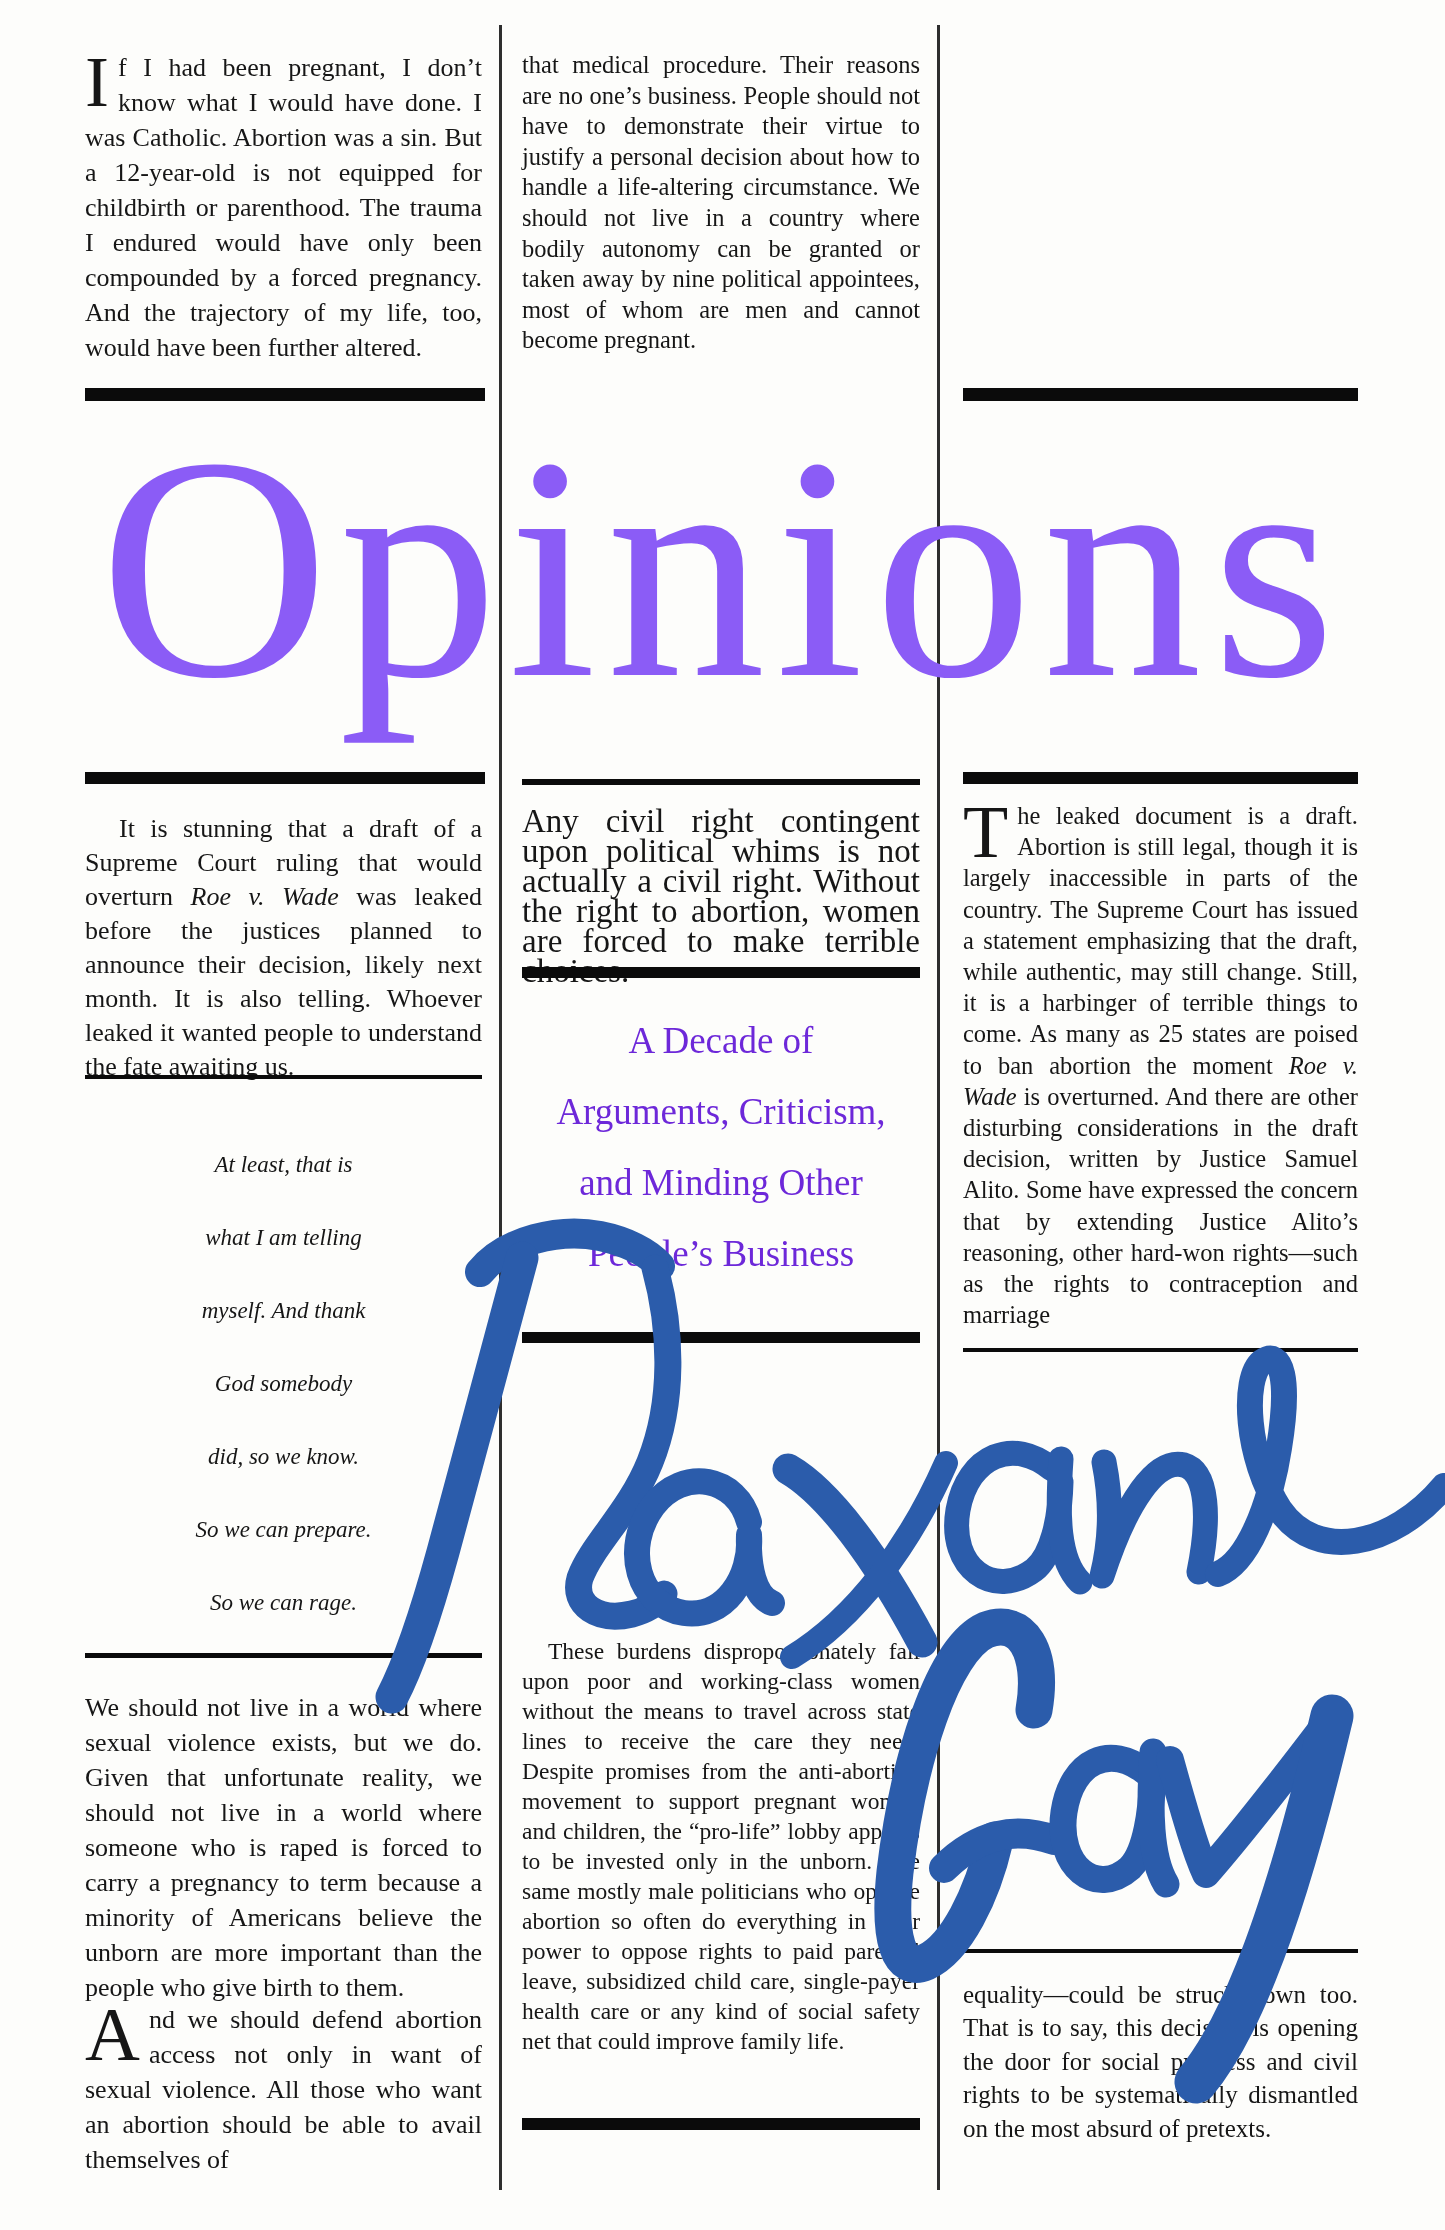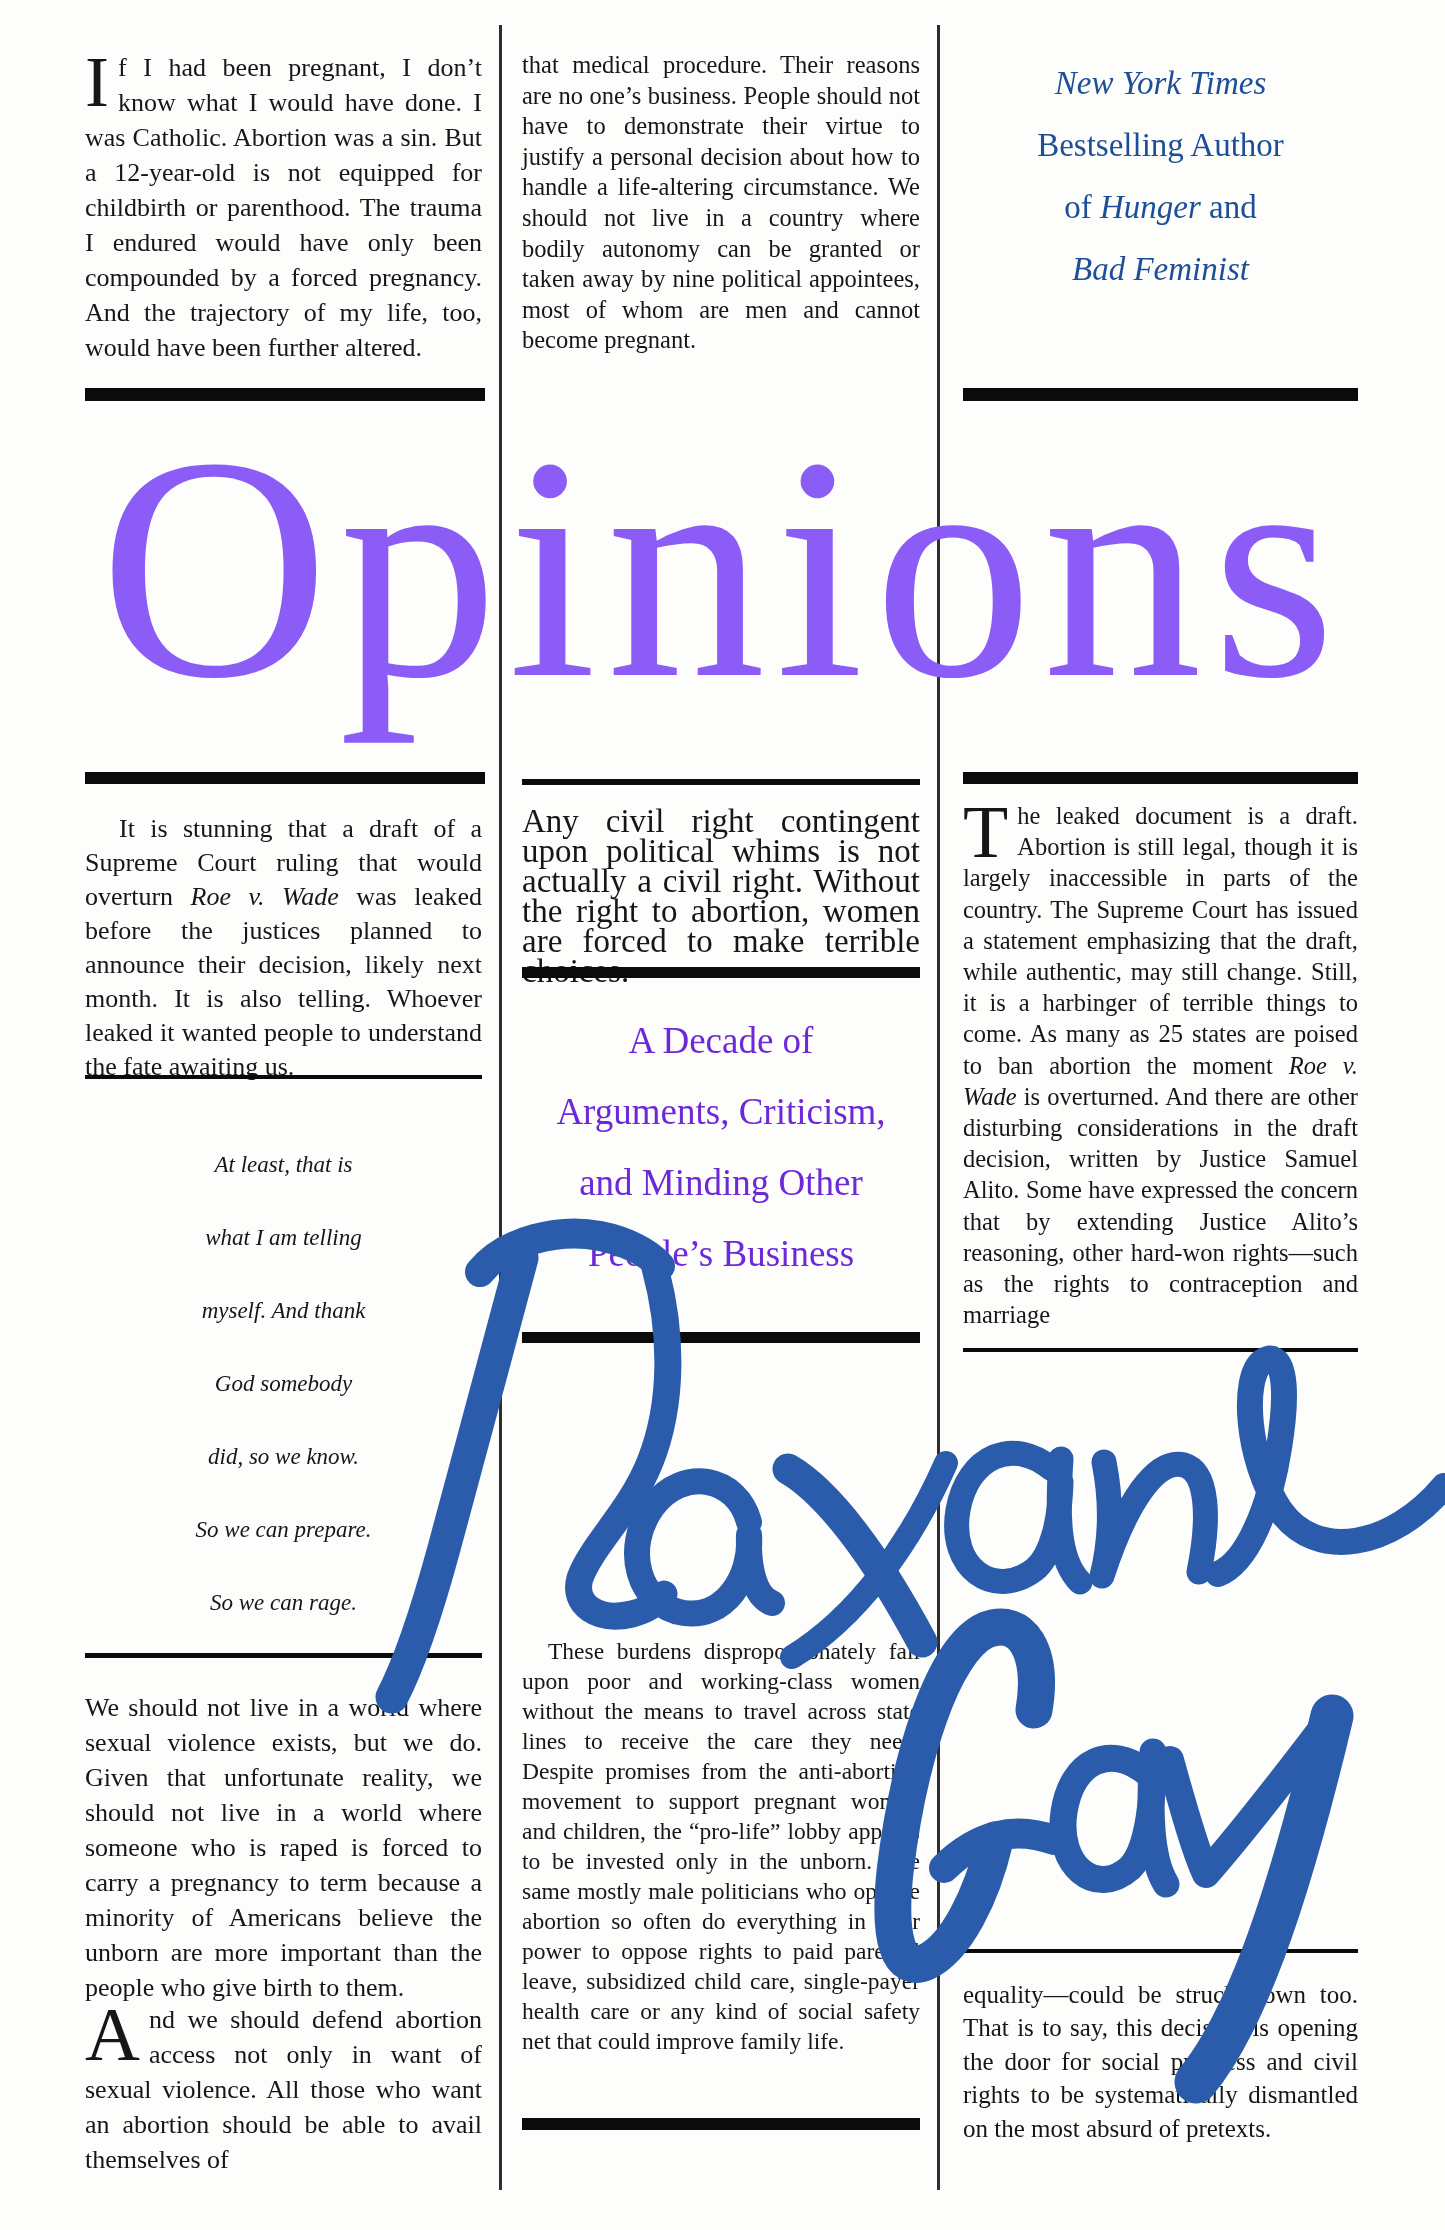--- a/index.html
+++ b/index.html
@@ -88,21 +88,20 @@
   <div class="rule" style="left:522px;top:967px;width:398px;height:11px;"></div>
 
   <div class="subtitle" style="left: 522px; top: 1005px; width: 398px; color: #6d28d9;">A Decade of<br>Arguments, Criticism,<br>and Minding Other<br>People’s Business</div>
 
   <div class="rule" style="left:522px;top:1332px;width:398px;height:11px;"></div>
 
   <p class="jtext abs" style="left:522px;top:1636px;width:398px;font-size:23.5px;line-height:30px;text-indent:26px;">These burdens disproportionately fall upon poor and working-class women without the means to travel across state lines to receive the care they need. Despite promises from the anti-abortion movement to support pregnant women and children, the “pro-life” lobby appears to be invested only in the unborn. The same mostly male politicians who oppose abortion so often do everything in their power to oppose rights to paid parental leave, subsidized child care, single-payer health care or any kind of social safety net that could improve family life.</p>
 
   <div class="rule" style="left:522px;top:2118px;width:398px;height:12px;"></div>
 
-  <div class="blurb" style="left: 963px; top: 52px; width: 395px; color: rgb(29, 79, 151);"><span class="it">New York Times</span><br><span>Bestselling Author</span><br><span>of </span><span class="it">Hunger</span><span> and</span><br><span class="it">Bad Feminist</span></div>
 
   <div class="rule" style="left:963px;top:388px;width:395px;height:13px;"></div>
   <div class="rule" style="left:963px;top:772px;width:395px;height:12px;"></div>
 
   <p class="jtext abs" style="left:963px;top:800px;width:395px;font-size:24.5px;line-height:31.2px;"><span class="dropcap" style="font-size:74px;">T</span><span><span>he leaked document is a draft. Abortion is still legal, though it is largely inaccessible in parts of the country. The Supreme Court has issued a statement emphasizing that the draft, while authentic, may still change. Still, it is a harbinger of terrible things to come. As many as 25 states are poised to ban abortion the moment </span><span class="it">Roe v. Wade</span><span> is overturned. And there are other disturbing considerations in the draft decision, written by Justice Samuel Alito. Some have expressed the concern that by extending Justice Alito’s reasoning, other hard-won rights—such as the rights to contraception and marriage</span></span></p>
 
   <div class="rule" style="left:963px;top:1348px;width:395px;height:4px;"></div>
   <div class="rule" style="left:963px;top:1949px;width:395px;height:4px;"></div>
 
   <p class="jtext abs" style="left:963px;top:1978px;width:395px;font-size:25px;line-height:33.4px;">equality—could be struck down too. That is to say, this decision is opening the door for social progress and civil rights to be systematically dismantled on the most absurd of pretexts.</p>

